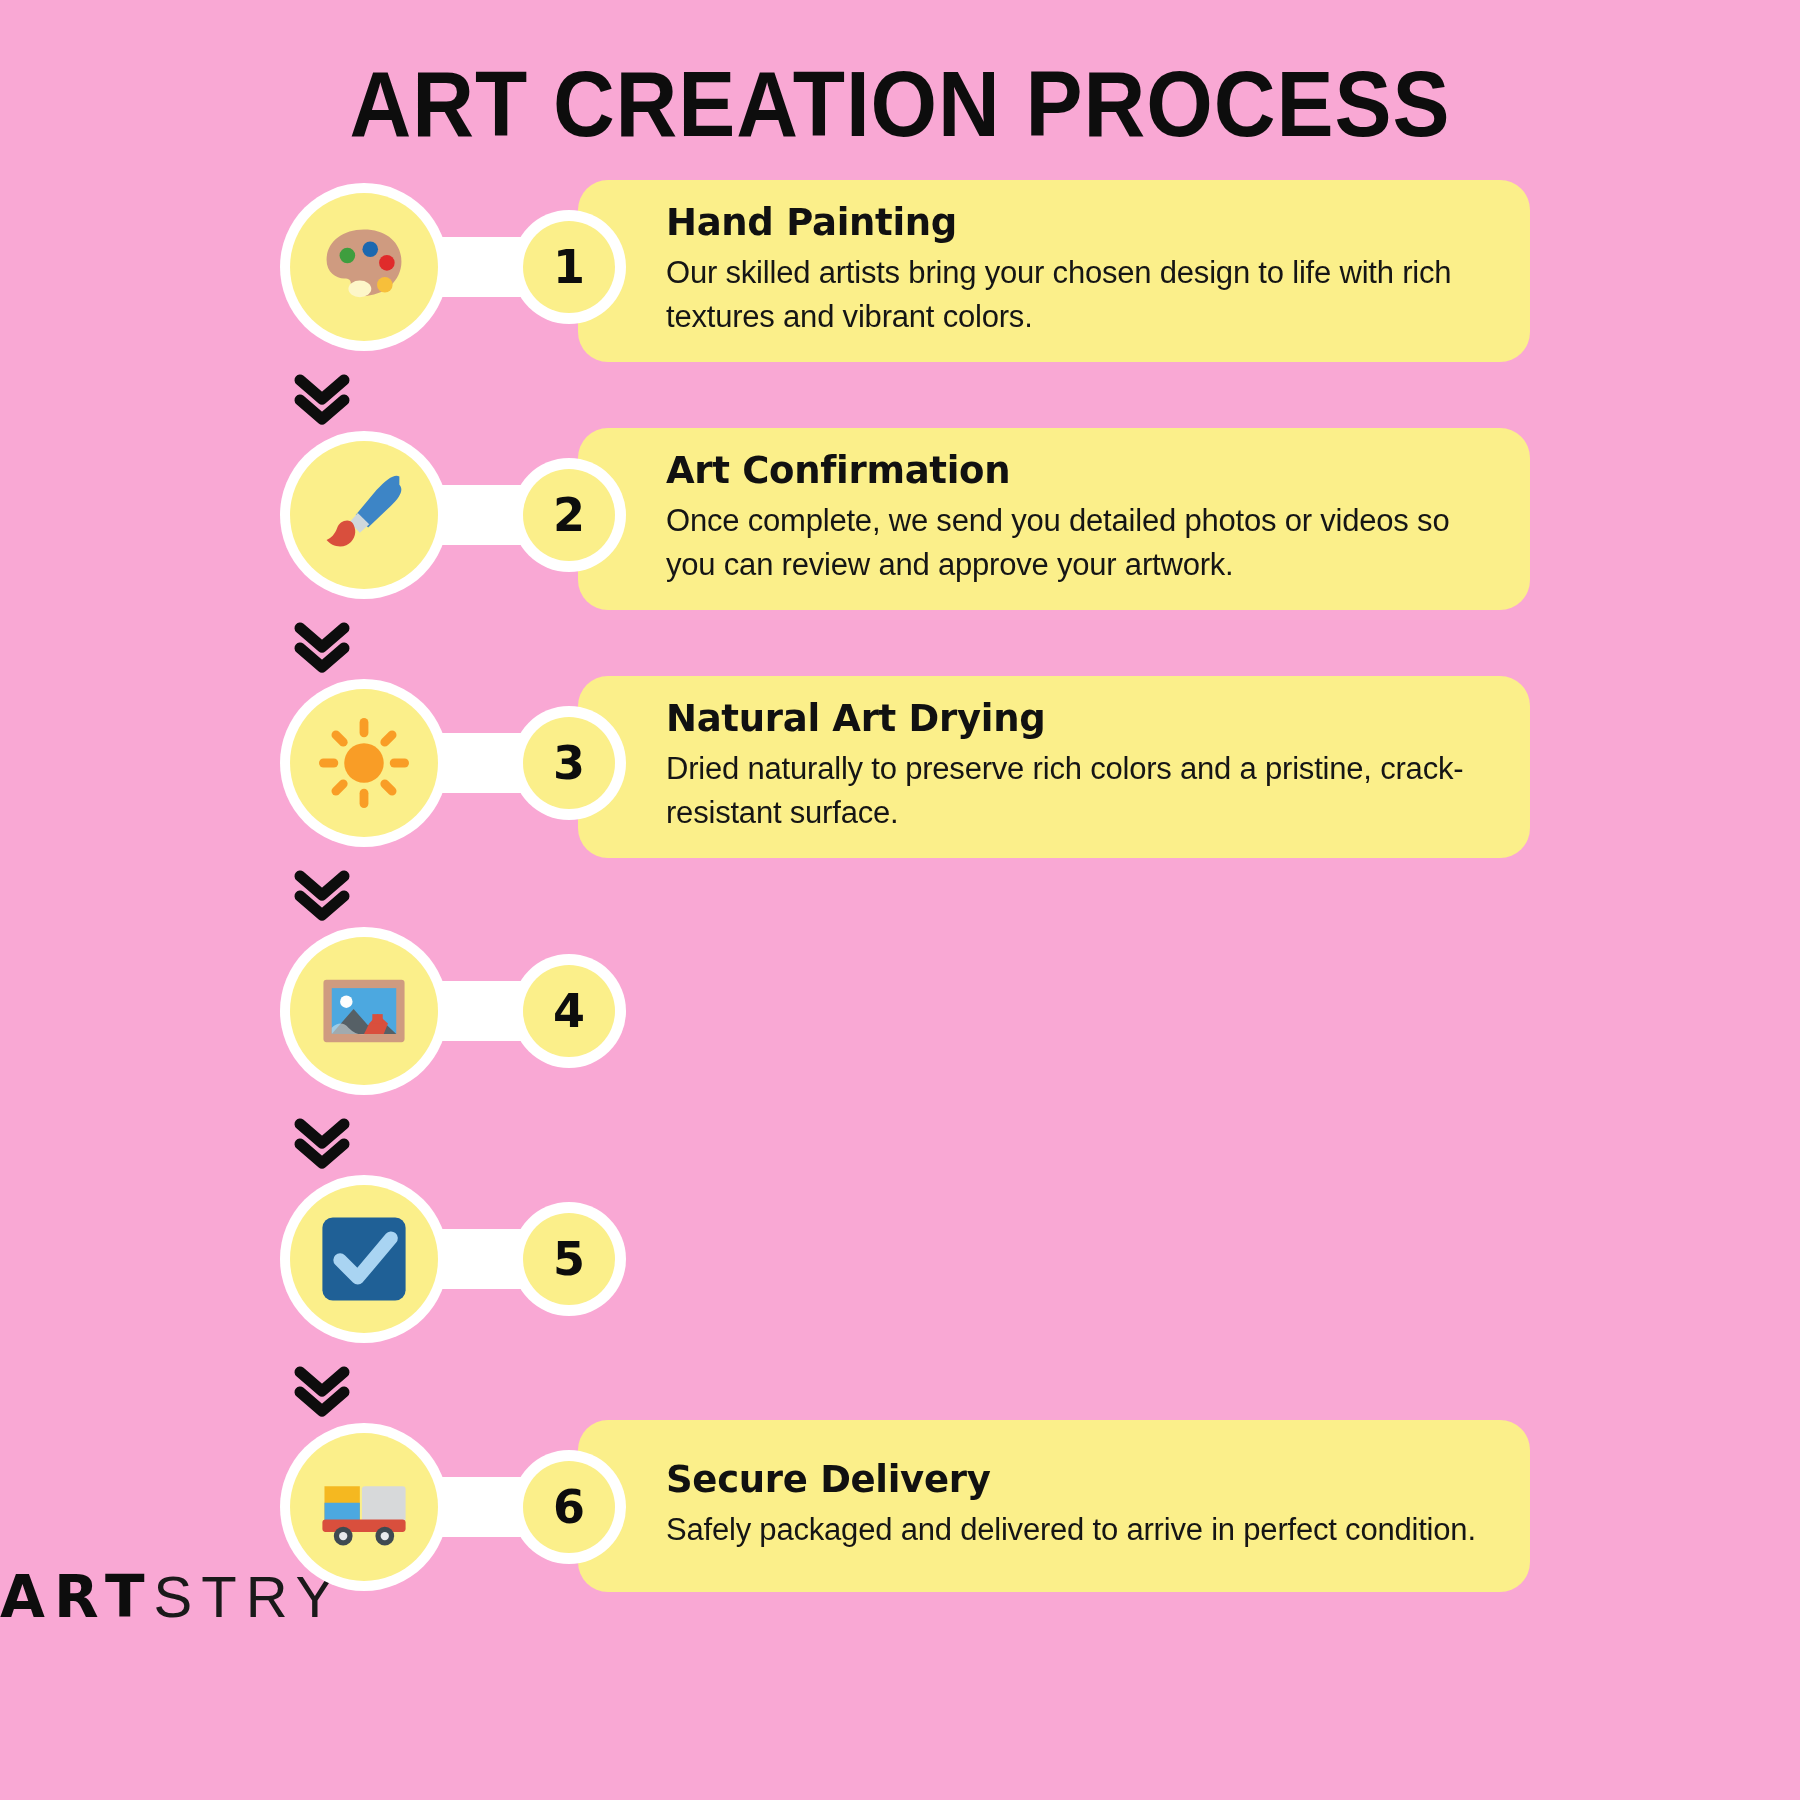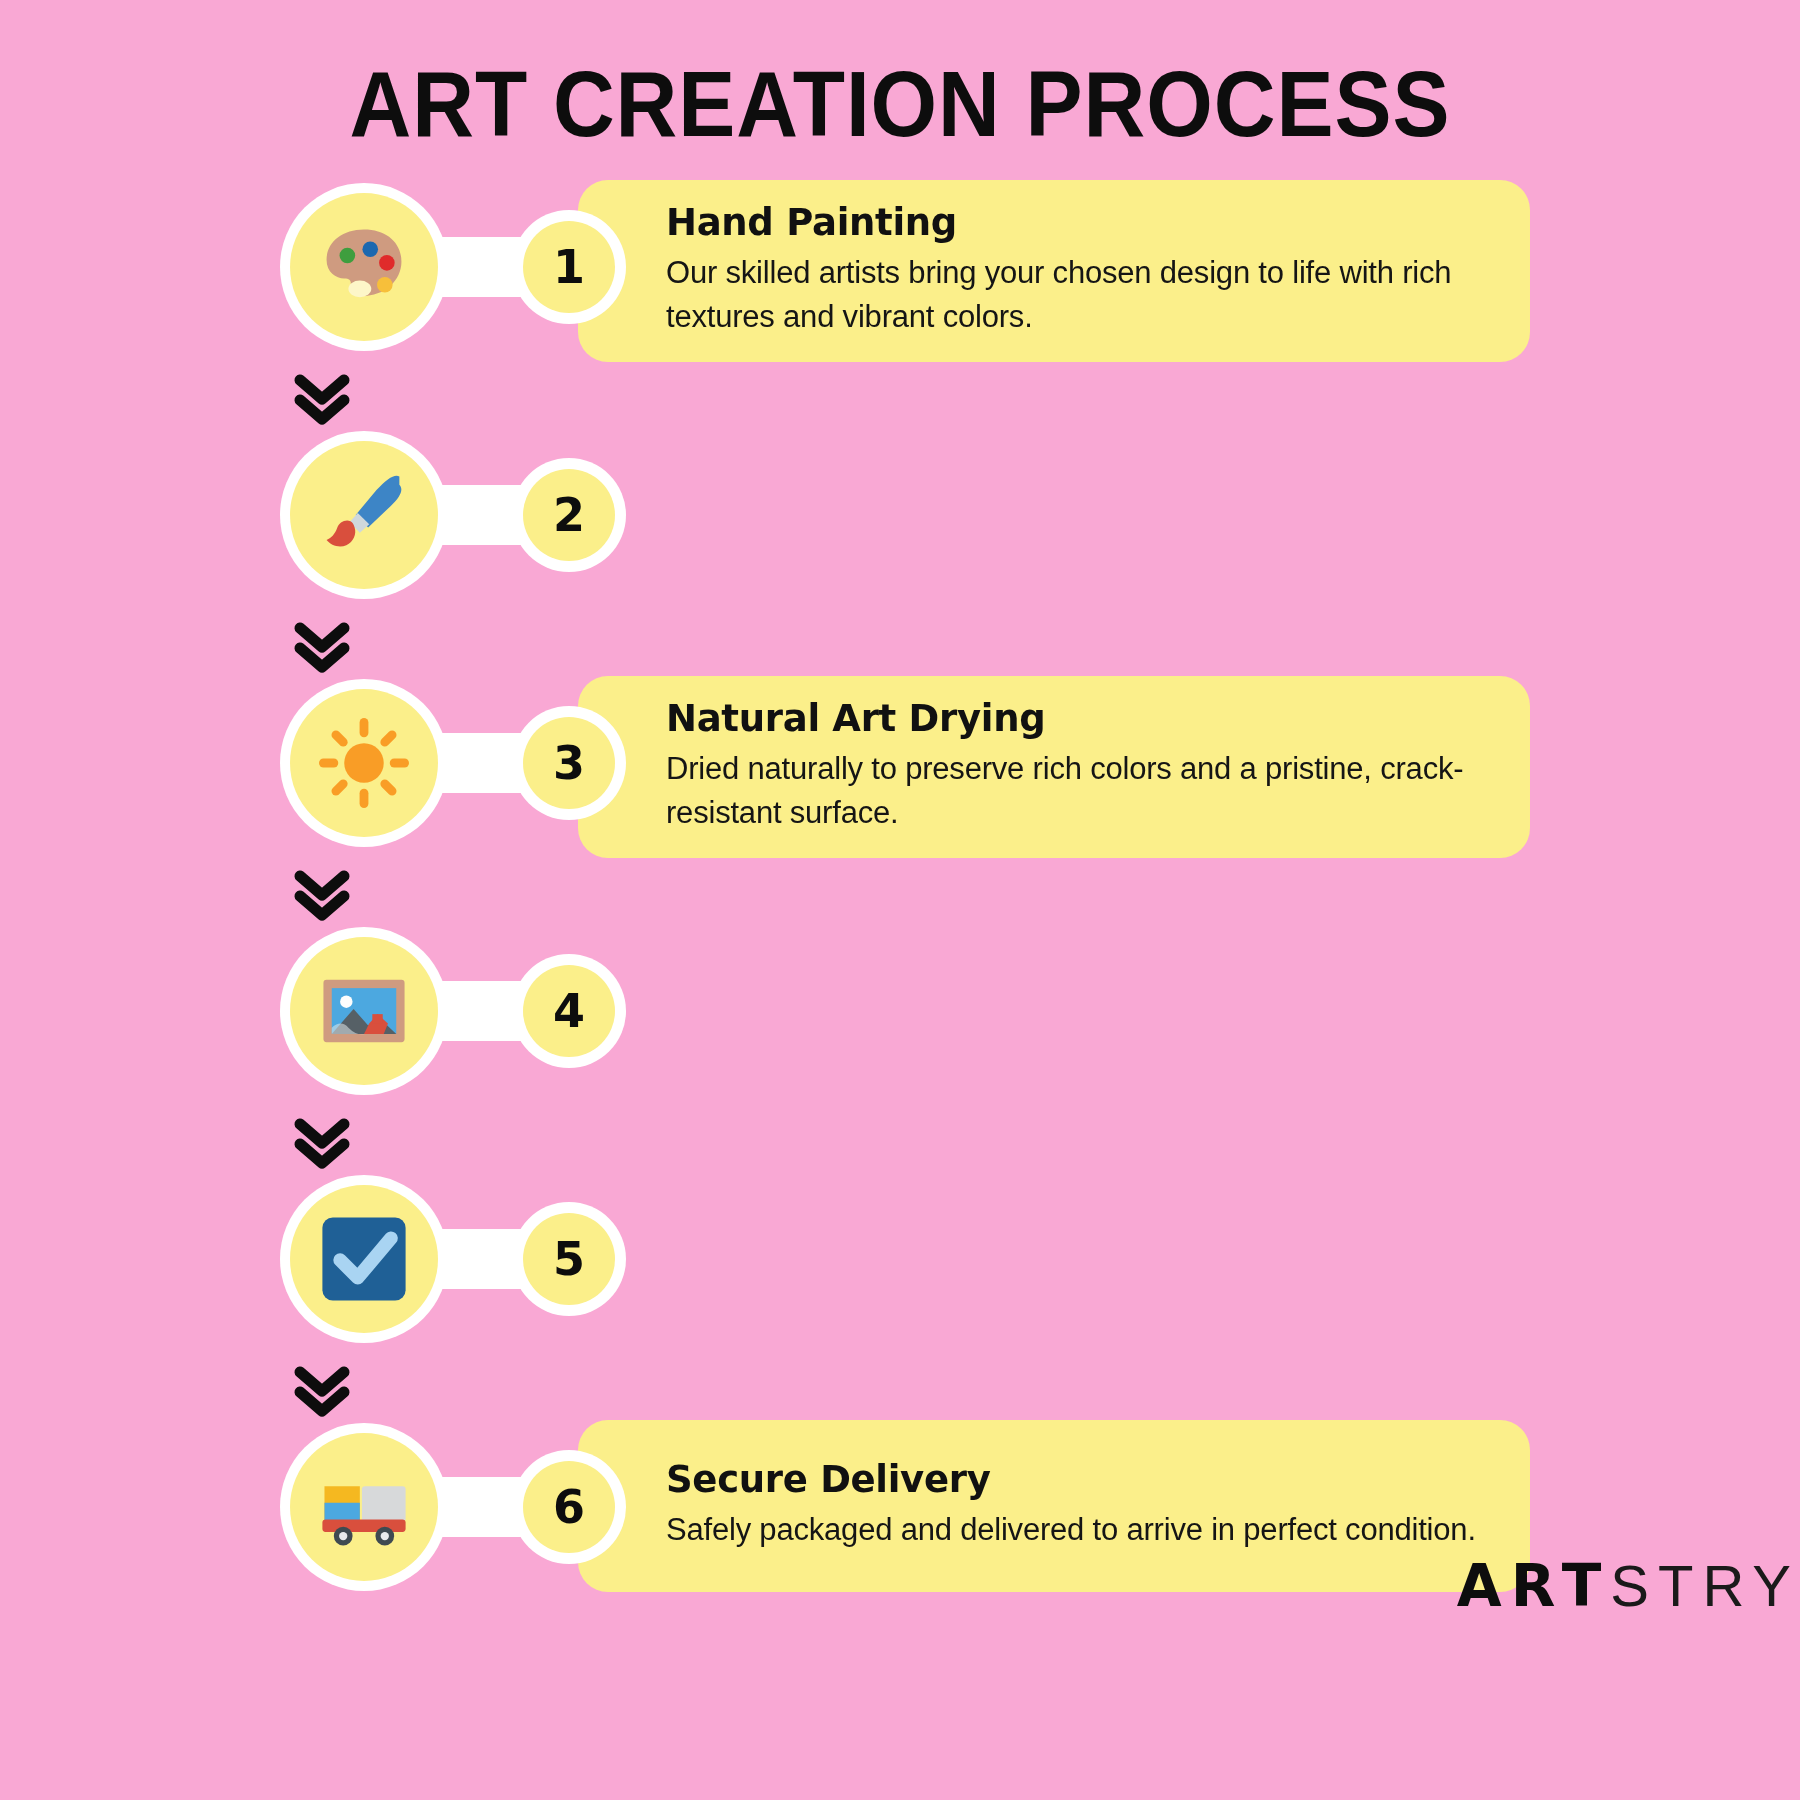--- a/index.html
+++ b/index.html
@@ -153,24 +153,24 @@
     left: 292px;
     width: 60px;
     height: 56px;
     z-index: 3;
   }
   .chev svg { display: block; }
 
   
   .footer {
     position: absolute;
-    bottom: 180px;
+    bottom: 169px;
     left: 0;
     width: 1800px;
-    text-align: right;
+    text-align: left;
     white-space: nowrap;
   }
   .logo-a {
     font-family: "DejaVu Sans", sans-serif;
     font-weight: bold;
     font-size: 58px;
     letter-spacing: 9px;
     color: #0d0d0d;
   }
   .logo-b {
@@ -210,20 +210,24 @@
       </div>
     </div>
 
     <div class="badge-ring">
       <div class="badge">1</div>
     </div>
   </div>
       <div class="step">
     <div class="connector"></div>
 
+    <div class="card">
+      <div class="card-title">Art Confirmation</div>
+      <div class="card-desc">Once complete, we send you detailed photos or videos so you can review and approve your artwork.</div>
+    </div>
 
     <div class="icon-ring">
       <div class="icon-circle">
         <svg width="104" height="104" viewBox="0 0 100 100">
         <path d="M84 13c-4-3-12 2-22 13L42 50l12 12 21-20c11-10 13-17 9-21z" fill="#3d85c6"></path>
         <path d="M44 48 36 57l10 10 9-8z" fill="#cfd8dc"></path>
         <path d="M37 56c-5-2-11 1-13 7-2 5-5 9-10 11 4 5 12 8 19 5 7-3 10-11 8-17-1-3-2-5-4-6z" fill="#d94f3d"></path>
       </svg>
       </div>
     </div>

